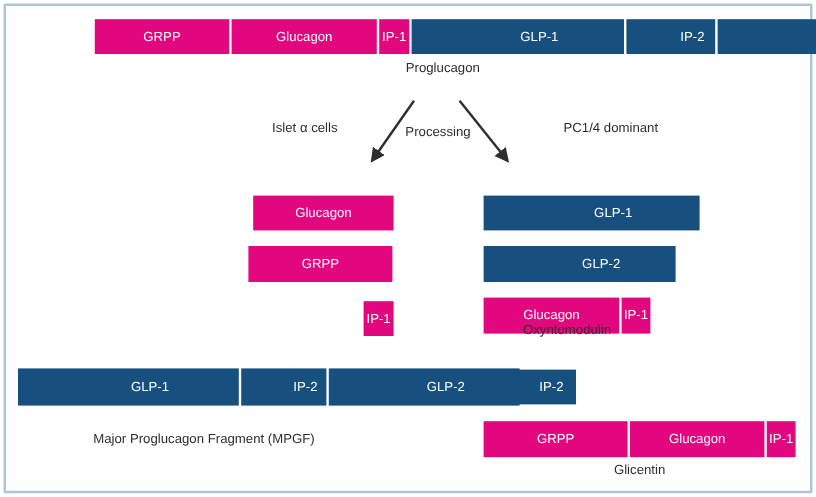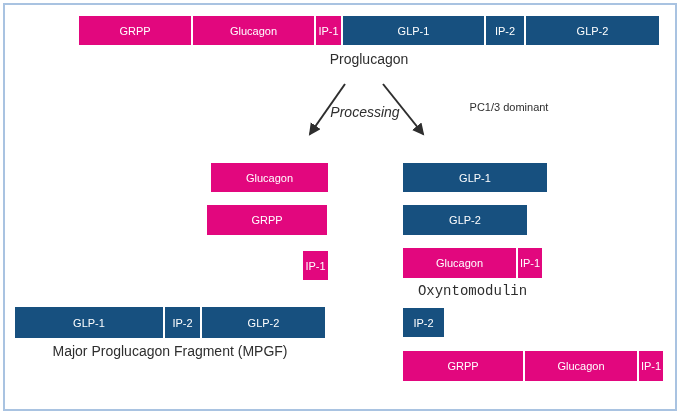--- a/index.html
+++ b/index.html
@@ -8,26 +8,26 @@
     font-family:"Liberation Sans","DejaVu Sans",sans-serif;
     color:var(--text,#2e2e2e);overflow:hidden;border-radius:10px;
   }
   .frame{position:absolute;inset:3px;border:2px solid var(--frame,#a9c3e1);pointer-events:none;}
   .bar{position:absolute;display:flex;gap:2px;}
   .seg{
     display:flex;align-items:center;justify-content:center;
     color:#ffffff;font-size:11px;white-space:nowrap;overflow:hidden;
   }
   .pink{background:var(--pink,#e2077e);}
-  .blue{background:var(--blue,#17507f);}
+  .blue{background:var(--blue,#17507f);padding-left:36px;}
   .box{
     position:absolute;display:flex;align-items:center;justify-content:center;
     color:#ffffff;font-size:11px;white-space:nowrap;
   }
-  .caption{position:absolute;font-size:14px;text-align:center;color:var(--text,#2e2e2e);}
+  .caption{position:absolute;font-size:11px;text-align:center;color:var(--text,#2e2e2e);}
   .pathway-label{position:absolute;font-size:11px;line-height:13px;text-align:center;color:var(--text,#2e2e2e);}
   .arrow-svg{position:absolute;left:280px;top:74px;width:160px;height:72px;}
 </style>
 </head>
 <body>
 
 <div class="canvas">
   <div class="frame"></div>
 
   <div class="bar" style="left:79px;top:16px;height:29px;">
@@ -42,48 +42,50 @@
 
   <svg class="arrow-svg" viewBox="0 0 160 72">
     <defs>
       <marker id="ah" markerWidth="8" markerHeight="8" refX="5" refY="3" orient="auto" markerUnits="strokeWidth">
         <path d="M0,0 L6,3 L0,6 Z" fill="#2e2e2e"></path>
       </marker>
     </defs>
     <line x1="65" y1="10" x2="30" y2="60" stroke="#2e2e2e" stroke-width="2" marker-end="url(#ah)"></line>
     <line x1="103" y1="10" x2="143" y2="60" stroke="#2e2e2e" stroke-width="2" marker-end="url(#ah)"></line>
   </svg>
-  <div class="caption" style="left:325px;top:104px;width:80px;font-style:italic;">Processing</div>
+  <div class="caption" style="left:325px;top:104px;width:80px;">Processing</div>
 
   <div class="pathway-label" style="left:194px;top:101px;width:120px;">
+    <div>Islet α cells</div>
   </div>
   <div class="pathway-label" style="left:424px;top:101px;width:170px;">
-    <div>PC1/3 dominant</div>
+    <div>PC1/4 dominant</div>
   </div>
 
   <div class="box pink" style="left:211px;top:163px;width:117px;height:29px;">Glucagon</div>
   <div class="box pink" style="left:207px;top:205px;width:120px;height:30px;">GRPP</div>
   <div class="box pink" style="left:303px;top:251px;width:25px;height:29px;">IP-1</div>
 
   <div class="bar" style="left:15px;top:307px;height:31px;">
     <div class="seg blue" style="width:148px;">GLP-1</div>
     <div class="seg blue" style="width:35px;">IP-2</div>
     <div class="seg blue" style="width:123px;">GLP-2</div>
   </div>
-  <div class="caption" style="left:15px;top:343px;width:310px;">Major Proglucagon Fragment (MPGF)</div>
+  <div class="caption" style="left:15px;top:360px;width:310px;">Major Proglucagon Fragment (MPGF)</div>
 
   <div class="box blue" style="left:403px;top:163px;width:144px;height:29px;">GLP-1</div>
   <div class="box blue" style="left:403px;top:205px;width:124px;height:30px;">GLP-2</div>
 
   <div class="bar" style="left:403px;top:248px;height:30px;">
     <div class="seg pink" style="width:113px;">Glucagon</div>
     <div class="seg pink" style="width:24px;">IP-1</div>
   </div>
-  <div class="caption" style="left:403px;top:283px;width:139px;font-family:Liberation Mono, monospace;">Oxyntomodulin</div>
+  <div class="caption" style="left:403px;top:269px;width:139px;">Oxyntomodulin</div>
 
   <div class="box blue" style="left:403px;top:308px;width:41px;height:29px;">IP-2</div>
 
   <div class="bar" style="left:403px;top:351px;height:30px;">
     <div class="seg pink" style="width:120px;">GRPP</div>
     <div class="seg pink" style="width:112px;">Glucagon</div>
     <div class="seg pink" style="width:24px;">IP-1</div>
   </div>
+  <div class="caption" style="left:403px;top:386px;width:260px;">Glicentin</div>
 </div>
 
 </body></html>

